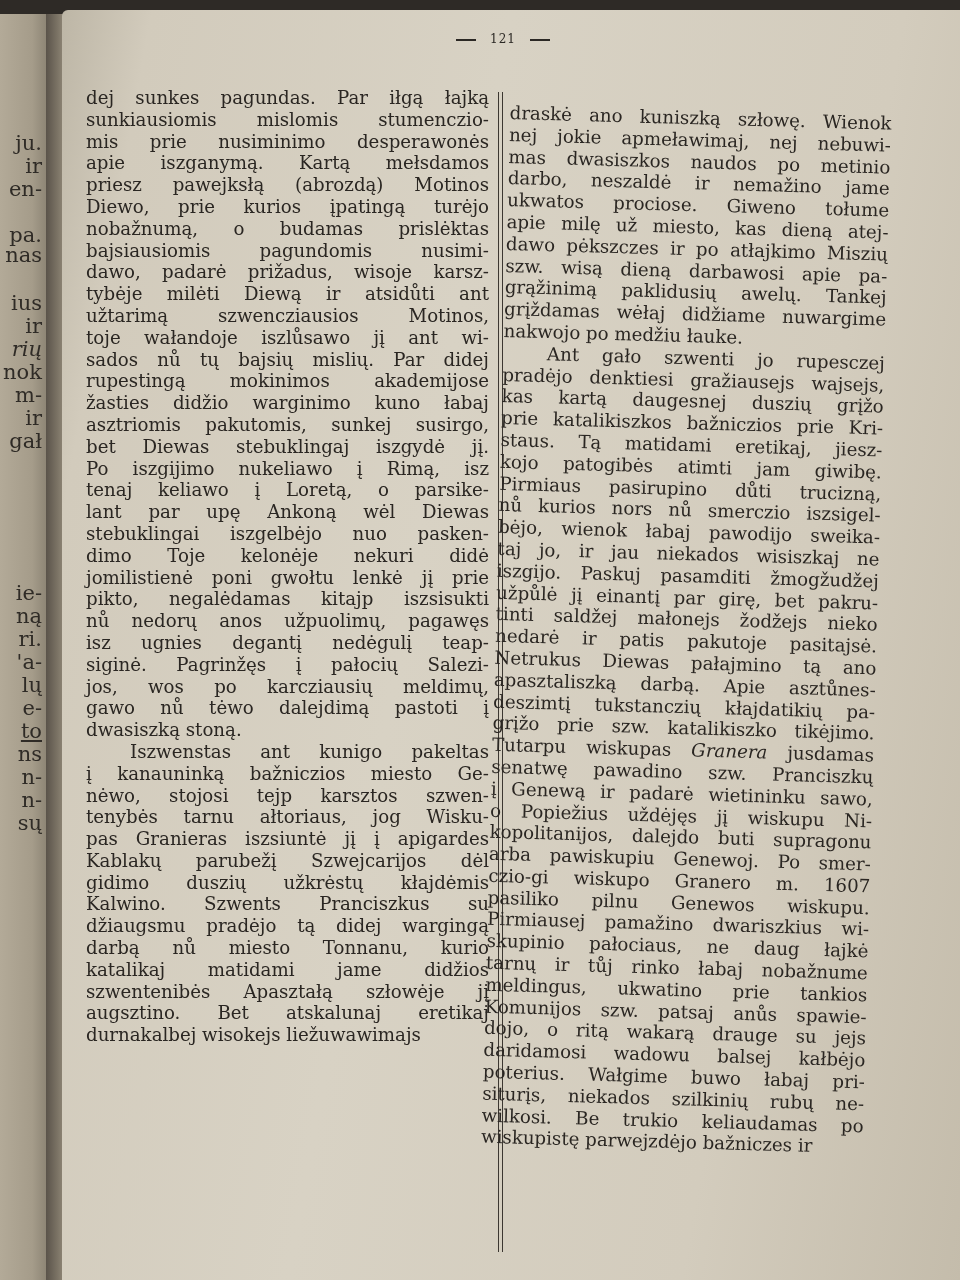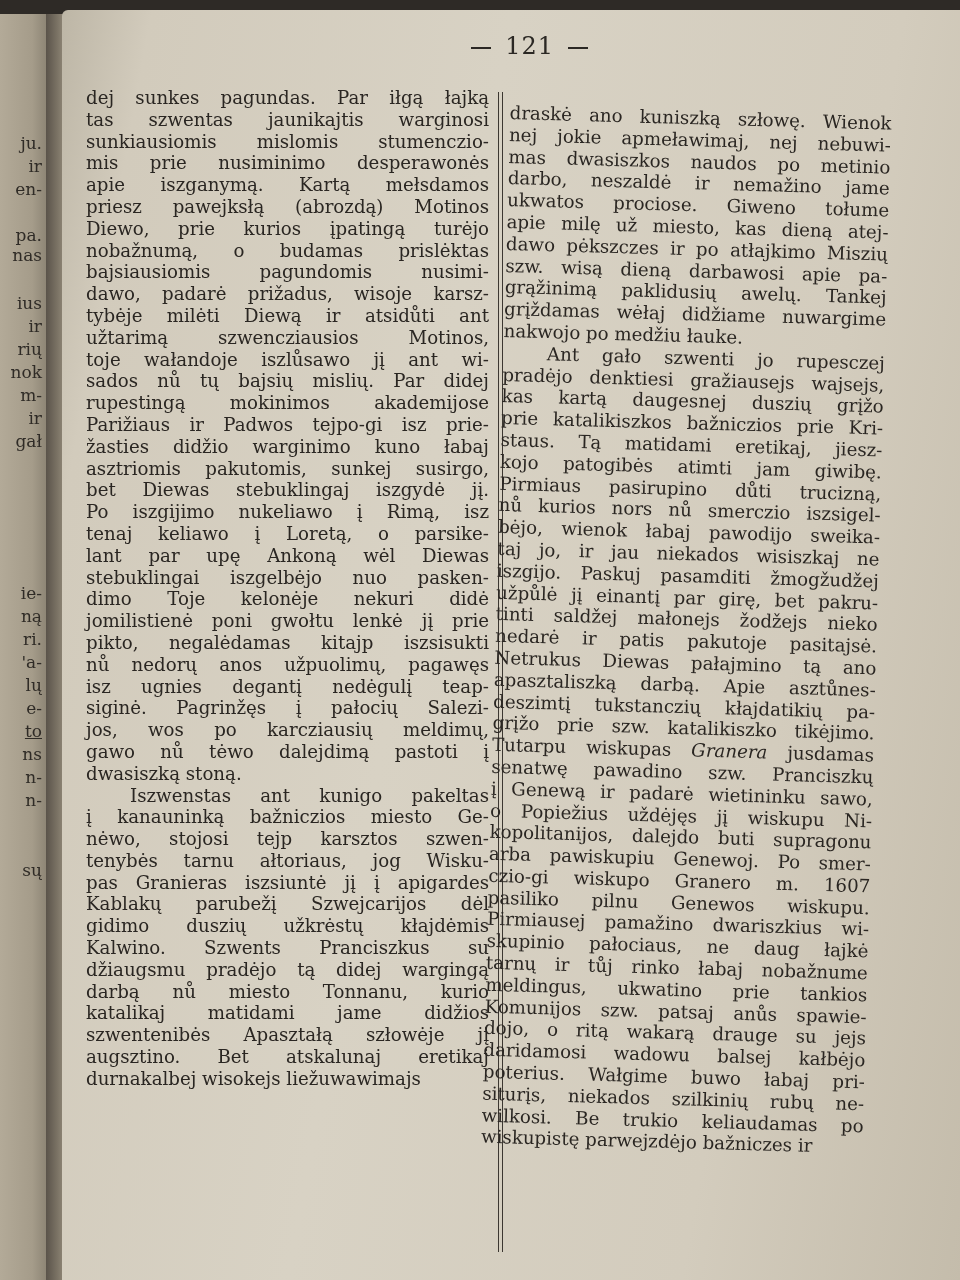--- a/index.html
+++ b/index.html
@@ -1,25 +1,25 @@
 <!DOCTYPE html>
 <html><head>
   <meta charset="utf-8">
   <style>
     * { box-sizing: border-box; margin: 0; padding: 0; }
     html, body { width: 960px; height: 1280px; overflow: hidden; background: #3a3530; }
     .scene { position: relative; width: 960px; height: 1280px; background: linear-gradient(90deg, #4a443d 0%, #5c554c 40%, #6a6257 100%); }
     .top-shadow { position: absolute; left: 0; top: 0; width: 960px; height: 14px; background: #2e2a26; }
     .facing-page { position: absolute; left: 0; top: 14px; width: 46px; height: 1266px; background: linear-gradient(90deg, #b3aa98 0%, #a59c8a 70%, #8e8676 100%); overflow: hidden; }
-    .facing-fragment { position: absolute; right: 4px; font-family: "DejaVu Serif", serif; font-size: 17px; color: #2f2b26; line-height: 22px; text-align: right; }
+    .facing-fragment { position: absolute; right: 4px; font-family: "DejaVu Serif", serif; font-size: 21px; color: #2f2b26; line-height: 22px; text-align: right; }
     .gutter { position: absolute; left: 46px; top: 14px; width: 22px; height: 1266px; background: linear-gradient(90deg, #5a534a 0%, #7a7264 50%, #9d9482 100%); }
     .page { position: absolute; left: 62px; top: 10px; width: 900px; height: 1270px;
             background: linear-gradient(100deg, #bdb6a6 0%, #d2cbbc 8%, #d8d2c4 40%, #d3ccbd 75%, #c4bcab 100%);
             border-top-left-radius: 6px; }
-    .page-header { position: absolute; left: 380px; top: 22px; width: 160px; text-align: right; font-family: "DejaVu Serif", serif; font-size: 24px; color: #2b2824; letter-spacing: 1px; }
+    .page-header { position: absolute; left: 380px; top: 22px; width: 160px; text-align: left; font-family: "DejaVu Serif", serif; font-size: 12px; color: #2b2824; letter-spacing: 1px; }
     .page-header .dash { display: inline-block; width: 20px; height: 2px; background: #2b2824; vertical-align: middle; margin: 0 14px; }
     .column { position: absolute; font-family: "DejaVu Serif", serif; color: #2a2622; font-size: 18.2px; line-height: 21.8px; }
     .col-left { left: 24px; top: 77px; width: 403px; }
     .col-right { left: 448px; top: 92px; width: 382px; transform: rotate(1.6deg); transform-origin: 0 0; }
     .line { display: block; text-align: justify; text-align-last: justify; white-space: nowrap; overflow: visible; height: 21.8px; }
     .line.last { text-align-last: left; }
     .line.indent { padding-left: 44px; }
     .em { font-style: italic; }
     .rule-double { position: absolute; left: 436px; top: 82px; width: 5px; height: 1160px; border-left: 1.3px solid #3c3731; border-right: 1.3px solid #3c3731; }
   </style>
@@ -29,63 +29,61 @@
 <div class="scene">
   <div class="top-shadow"></div>
   <div class="facing-page" id="facing">
       <span class="facing-fragment" style="top: 118px;">ju.</span>
       <span class="facing-fragment" style="top: 141px;">ir</span>
       <span class="facing-fragment" style="top: 164px;">en-</span>
       <span class="facing-fragment" style="top: 187px; margin-top: 43px;">nas</span>
       <span class="facing-fragment" style="top: 210px; text-align: center;">pa.</span>
       <span class="facing-fragment" style="top: 278px;">ius</span>
       <span class="facing-fragment" style="top: 301px;">ir</span>
-      <span class="facing-fragment" style="top: 324px;">rių</span>
+      <span class="facing-fragment" style="top: 324px; font-style: italic;">rių</span>
       <span class="facing-fragment" style="top: 347px;">nok</span>
       <span class="facing-fragment" style="top: 370px;">m-</span>
       <span class="facing-fragment" style="top: 393px;">ir</span>
       <span class="facing-fragment" style="top: 416px;">gał</span>
       <span class="facing-fragment" style="top: 568px;">ie-</span>
       <span class="facing-fragment" style="top: 591px;">ną</span>
       <span class="facing-fragment" style="top: 614px;">ri.</span>
       <span class="facing-fragment" style="top: 637px;">'a-</span>
       <span class="facing-fragment" style="top: 660px;">lų</span>
       <span class="facing-fragment" style="top: 683px;">e-</span>
       <span class="facing-fragment" style="top: 706px; text-decoration: underline;">to</span>
       <span class="facing-fragment" style="top: 729px;">ns</span>
       <span class="facing-fragment" style="top: 752px;">n-</span>
       <span class="facing-fragment" style="top: 775px;">n-</span>
-      <span class="facing-fragment" style="top: 798px; margin-top: 47px;">sų</span>
+      <span class="facing-fragment" style="top: 798px;">sų</span>
     </div>
   <div class="gutter"></div>
 
   <div class="page">
     <div class="page-header">
       <span class="dash"></span><span>121</span><span class="dash"></span>
     </div>
 
     <div class="rule-double"></div>
 
     <div class="column col-left" id="col-left">
         <span class="line">dej sunkes pagundas. Par iłgą łajką</span>
-        <span class="line">tas szwentas jaunikajtis warginosi</span>
         <span class="line">sunkiausiomis mislomis stumenczio-</span>
         <span class="line">mis prie nusiminimo desperawonės</span>
         <span class="line">apie iszganymą. Kartą mełsdamos</span>
         <span class="line">priesz pawejksłą (abrozdą) Motinos</span>
         <span class="line">Diewo, prie kurios įpatingą turėjo</span>
         <span class="line">nobažnumą, o budamas prislėktas</span>
         <span class="line">bajsiausiomis pagundomis nusimi-</span>
         <span class="line">dawo, padarė prižadus, wisoje karsz-</span>
         <span class="line">tybėje milėti Diewą ir atsidůti ant</span>
         <span class="line">užtarimą szwencziausios Motinos,</span>
         <span class="line">toje wałandoje iszlůsawo jį ant wi-</span>
         <span class="line">sados nů tų bajsių mislių. Par didej</span>
         <span class="line">rupestingą mokinimos akademijose</span>
-        <span class="line">Parižiaus ir Padwos tejpo-gi isz prie-</span>
         <span class="line">žasties didžio warginimo kuno łabaj</span>
         <span class="line">asztriomis pakutomis, sunkej susirgo,</span>
         <span class="line">bet Diewas stebuklingaj iszgydė jį.</span>
         <span class="line">Po iszgijimo nukeliawo į Rimą, isz</span>
         <span class="line">tenaj keliawo į Loretą, o parsike-</span>
         <span class="line">lant par upę Ankoną wėl Diewas</span>
         <span class="line">stebuklingai iszgelbėjo nuo pasken-</span>
         <span class="line">dimo Toje kelonėje nekuri didė</span>
         <span class="line">jomilistienė poni gwołtu lenkė jį prie</span>
         <span class="line">pikto, negalėdamas kitajp iszsisukti</span>

